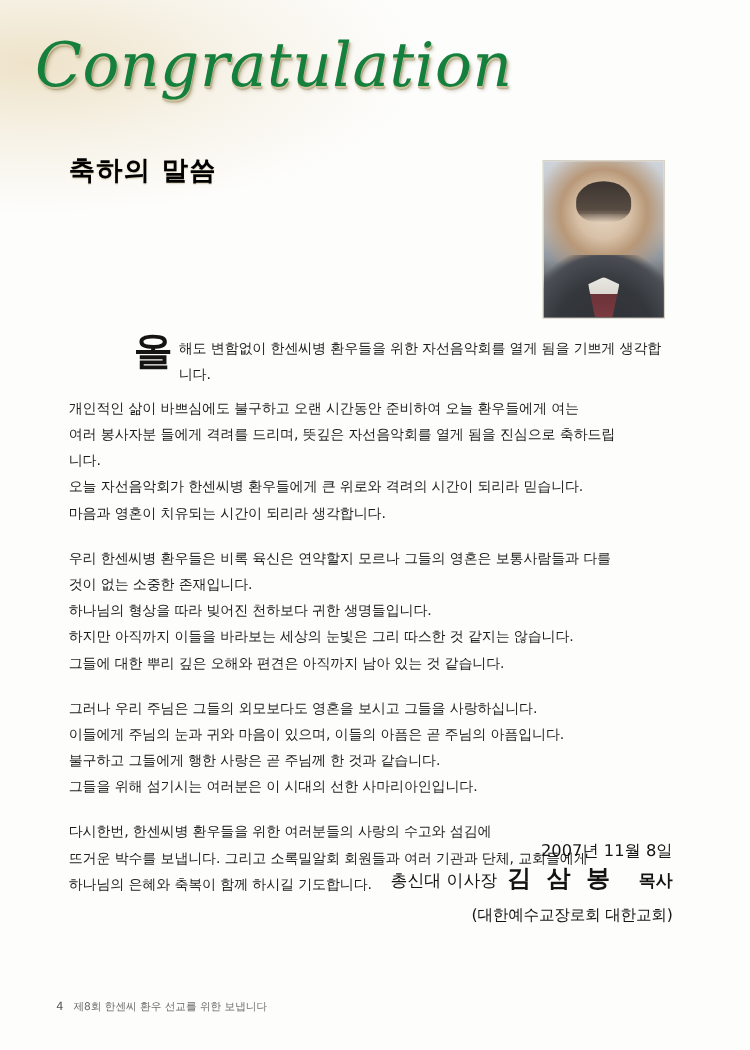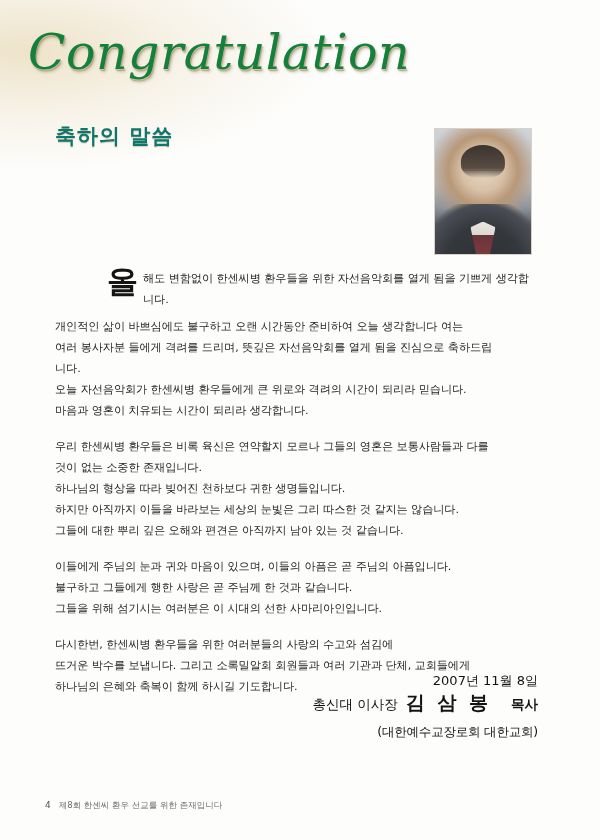--- a/index.html
+++ b/index.html
@@ -51,21 +51,21 @@
   }
 
   .heading-ko {
     position: absolute;
     left: 55px;
     top: 122px;
     font-family: "DejaVu Sans", sans-serif;
     font-weight: bold;
     font-size: 21px;
     letter-spacing: 1px;
-    color: #0f766e;
+    color: #000000;
     text-shadow: 0 1px 1px rgba(170,150,100,0.45);
   }
 
   .portrait {
     position: absolute;
     right: 68px;
     top: 128px;
     width: 96px;
     height: 125px;
     border: 1px solid #d8d2c6;
@@ -238,36 +238,37 @@
 
     <div class="dropcap-block">
       <span class="dropcap">올</span>
       <div class="dropcap-lines">
         <span class="line">해도 변함없이 한센씨병 환우들을 위한 자선음악회를 열게 됨을 기쁘게 생각합</span>
         <span class="line l2">니다.</span>
       </div>
     </div>
 
     <p class="para">
-      <span class="line">개인적인 삶이 바쁘심에도 불구하고 오랜 시간동안 준비하여 오늘 생각합니다 여는</span>
+      <span class="line">개인적인 삶이 바쁘심에도 불구하고 오랜 시간동안 준비하여 오늘 환우들에게 여는</span>
       <span class="line">여러 봉사자분 들에게 격려를 드리며, 뜻깊은 자선음악회를 열게 됨을 진심으로 축하드립</span>
       <span class="line">니다.</span>
       <span class="line">오늘 자선음악회가 한센씨병 환우들에게 큰 위로와 격려의 시간이 되리라 믿습니다.</span>
       <span class="line">마음과 영혼이 치유되는 시간이 되리라 생각합니다.</span>
     </p>
 
     <p class="para">
       <span class="line">우리 한센씨병 환우들은 비록 육신은 연약할지 모르나 그들의 영혼은 보통사람들과 다를</span>
       <span class="line">것이 없는 소중한 존재입니다.</span>
       <span class="line">하나님의 형상을 따라 빚어진 천하보다 귀한 생명들입니다.</span>
       <span class="line">하지만 아직까지 이들을 바라보는 세상의 눈빛은 그리 따스한 것 같지는 않습니다.</span>
       <span class="line">그들에 대한 뿌리 깊은 오해와 편견은 아직까지 남아 있는 것 같습니다.</span>
     </p>
 
     <p class="para">
+      <span class="line">그러나 우리 주님은 그들의 외모보다도 영혼을 보시고 그들을 사랑하십니다.</span>
       <span class="line">이들에게 주님의 눈과 귀와 마음이 있으며, 이들의 아픔은 곧 주님의 아픔입니다.</span>
       <span class="line">불구하고 그들에게 행한 사랑은 곧 주님께 한 것과 같습니다.</span>
       <span class="line">그들을 위해 섬기시는 여러분은 이 시대의 선한 사마리아인입니다.</span>
     </p>
 
     <p class="para tight">
       <span class="line">다시한번, 한센씨병 환우들을 위한 여러분들의 사랑의 수고와 섬김에</span>
       <span class="line">뜨거운 박수를 보냅니다. 그리고 소록밀알회 회원들과 여러 기관과 단체, 교회들에게</span>
       <span class="line">하나님의 은혜와 축복이 함께 하시길 기도합니다.</span>
     </p>
@@ -279,16 +280,16 @@
     <div class="sig-name-row">
       <span class="sig-role">총신대 이사장</span>
       <span class="sig-name">김 삼 봉</span>
       <span class="sig-title">목사</span>
     </div>
     <div class="sig-org">(대한예수교장로회 대한교회)</div>
   </div>
 
   <div class="footer">
     <span class="pagenum">4</span>
-    <span>제8회 한센씨 환우 선교를 위한 존재입니다</span>
+    <span>제8회 한센씨 환우 선교를 위한 보냅니다</span>
   </div>
 
 </div>
 
 </body></html>

